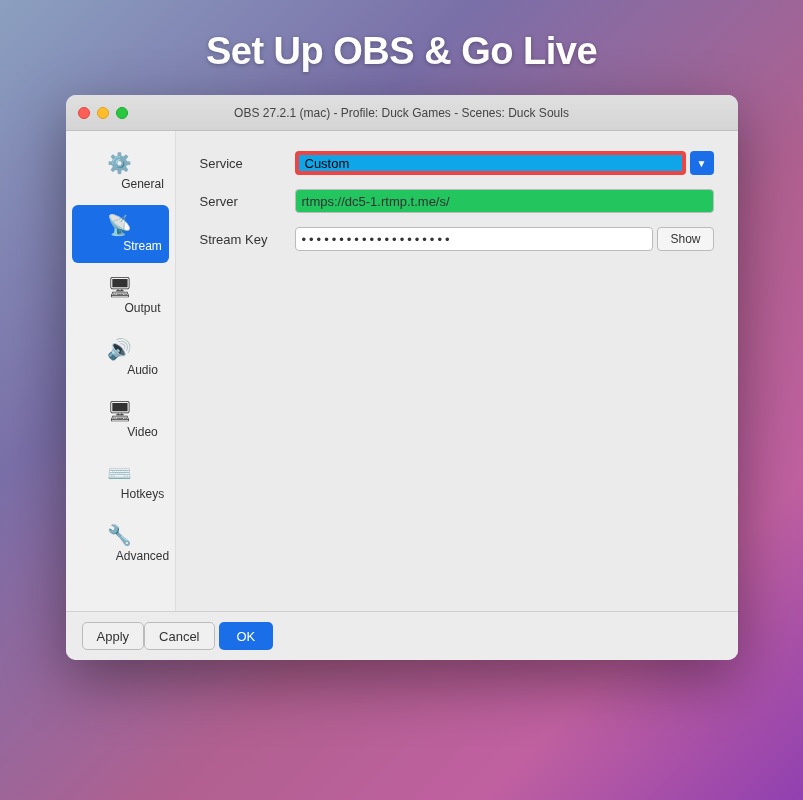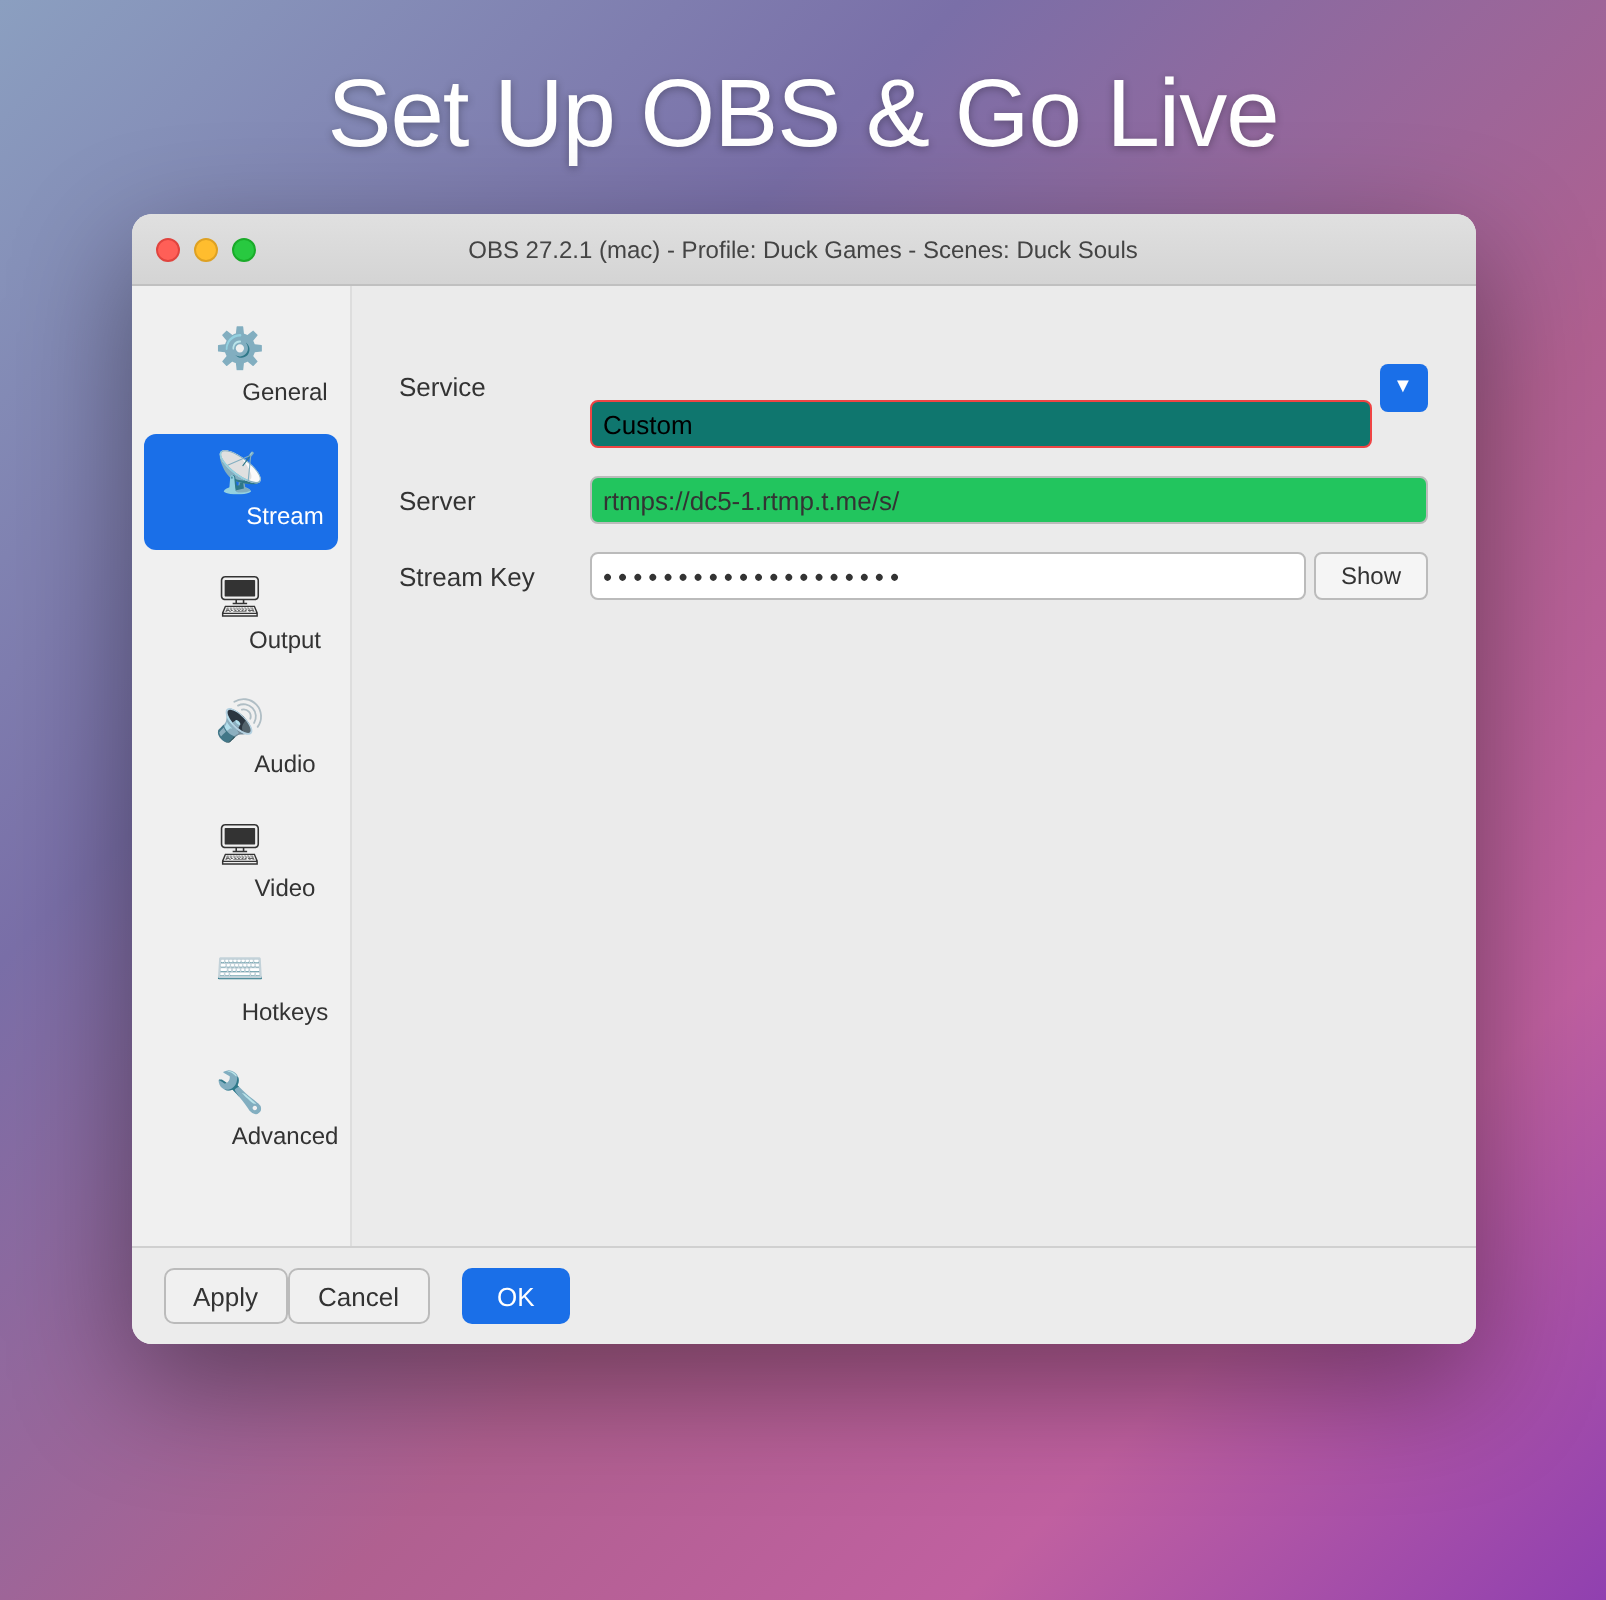--- a/index.html
+++ b/index.html
@@ -12,22 +12,22 @@
       background: linear-gradient(135deg, #8b9fc0 0%, #7a6fa8 30%, #b06090 60%, #c060a0 80%, #9040b0 100%);
       display: flex;
       flex-direction: column;
       align-items: center;
       justify-content: flex-start;
       padding-top: 30px;
     }
 
     .page-title {
       color: white;
-      font-size: 48px;
-      font-weight: 400;
+      font-size: 38px;
+      font-weight: 700;
       margin-bottom: 22px;
       text-shadow: 0 1px 4px rgba(0,0,0,0.3);
       letter-spacing: -0.5px;
     }
 
     .window {
       width: 672px;
       background: #ececec;
       border-radius: 10px;
       box-shadow: 0 20px 60px rgba(0,0,0,0.4);
@@ -141,27 +141,26 @@
 
     .select-wrapper {
       display: flex;
       align-items: center;
       gap: 4px;
     }
 
     .select-control {
       flex: 1;
       height: 24px;
-      border: 1px solid #ef4444;
-      border-radius: 4px;
-      background: #0f766e;
+      border: 4px solid #ef4444;
+      border-radius: 4px;
+      background: #0ea5e9;
       font-size: 13px;
       padding: 0 6px;
       appearance: none;
-      margin-top: 37px;
       -webkit-appearance: none;
     }
 
     .select-arrow {
       width: 24px;
       height: 24px;
       background: #1a6fe8;
       border-radius: 4px;
       display: flex;
       align-items: center;
@@ -225,21 +224,21 @@
       border: 1px solid #bbb;
       border-radius: 5px;
       background: #f0f0f0;
       font-size: 13px;
       cursor: pointer;
       color: #333;
     }
 
     .footer-right {
       display: flex;
-      gap: 16px;
+      gap: 4px;
       border-radius: 14px;
     }
 
     .btn-cancel {
       height: 28px;
       padding: 0 14px;
       border: 1px solid #bbb;
       border-radius: 5px;
       background: #f0f0f0;
       font-size: 13px;

